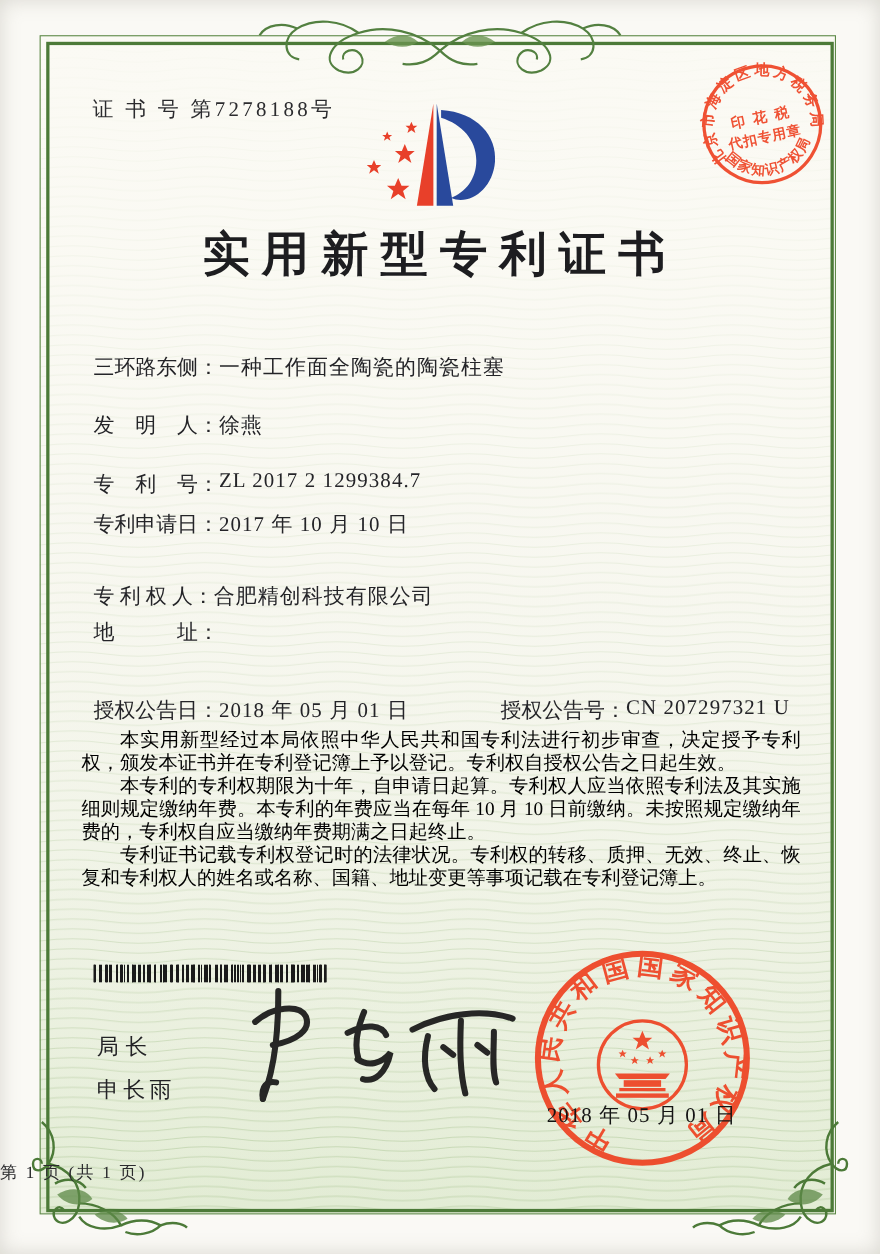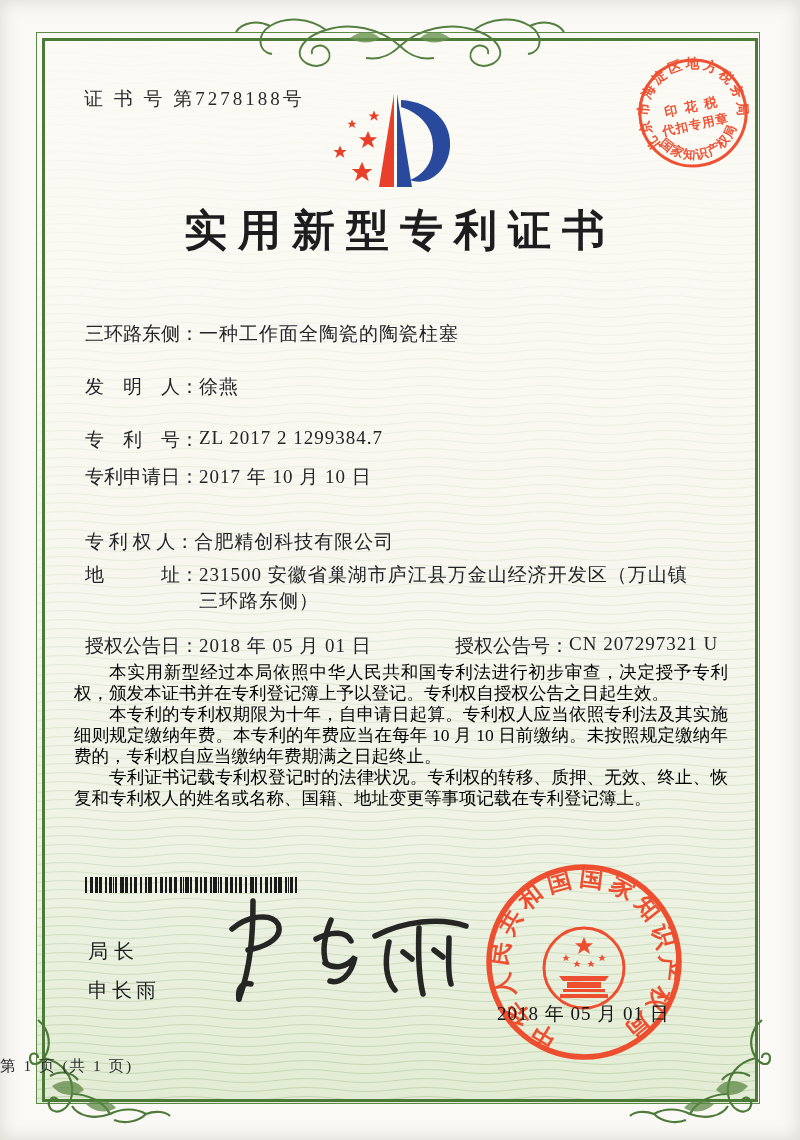--- a/index.html
+++ b/index.html
@@ -185,21 +185,21 @@
   <div class="frow" style="top:427px;">
     <span class="flabel">专　利　号：</span><span class="fvalue">ZL 2017 2 1299384.7</span>
   </div>
   <div class="frow" style="top:464px;">
     <span class="flabel">专利申请日：</span><span class="fvalue">2017 年 10 月 10 日</span>
   </div>
   <div class="frow" style="top:529px;">
     <span class="flabel">专 利 权 人：</span><span class="fvalue">合肥精创科技有限公司</span>
   </div>
   <div class="frow" style="top:550px;margin-top:12px;">
-    <span class="flabel">地　　　址：</span><span class="fvalue"><span style="display:block;">231500 安徽省巢湖市庐江县万金山经济开发区（万山镇</span><span class="addr2" style="display:block;">三环路东侧）</span></span>
+    <span class="flabel">地　　　址：</span>
   </div>
   <div class="frow" style="top:633px;">
     <span class="flabel">授权公告日：</span><span class="fvalue">2018 年 05 月 01 日</span>
   </div>
   <div class="frow" style="top:633px;left:455px;">
     <span class="flabel">授权公告号：</span><span class="fvalue">CN 207297321 U</span>
   </div>
 
   <div class="paras">
     <p>本实用新型经过本局依照中华人民共和国专利法进行初步审查，决定授予专利权，颁发本证书并在专利登记簿上予以登记。专利权自授权公告之日起生效。</p>

